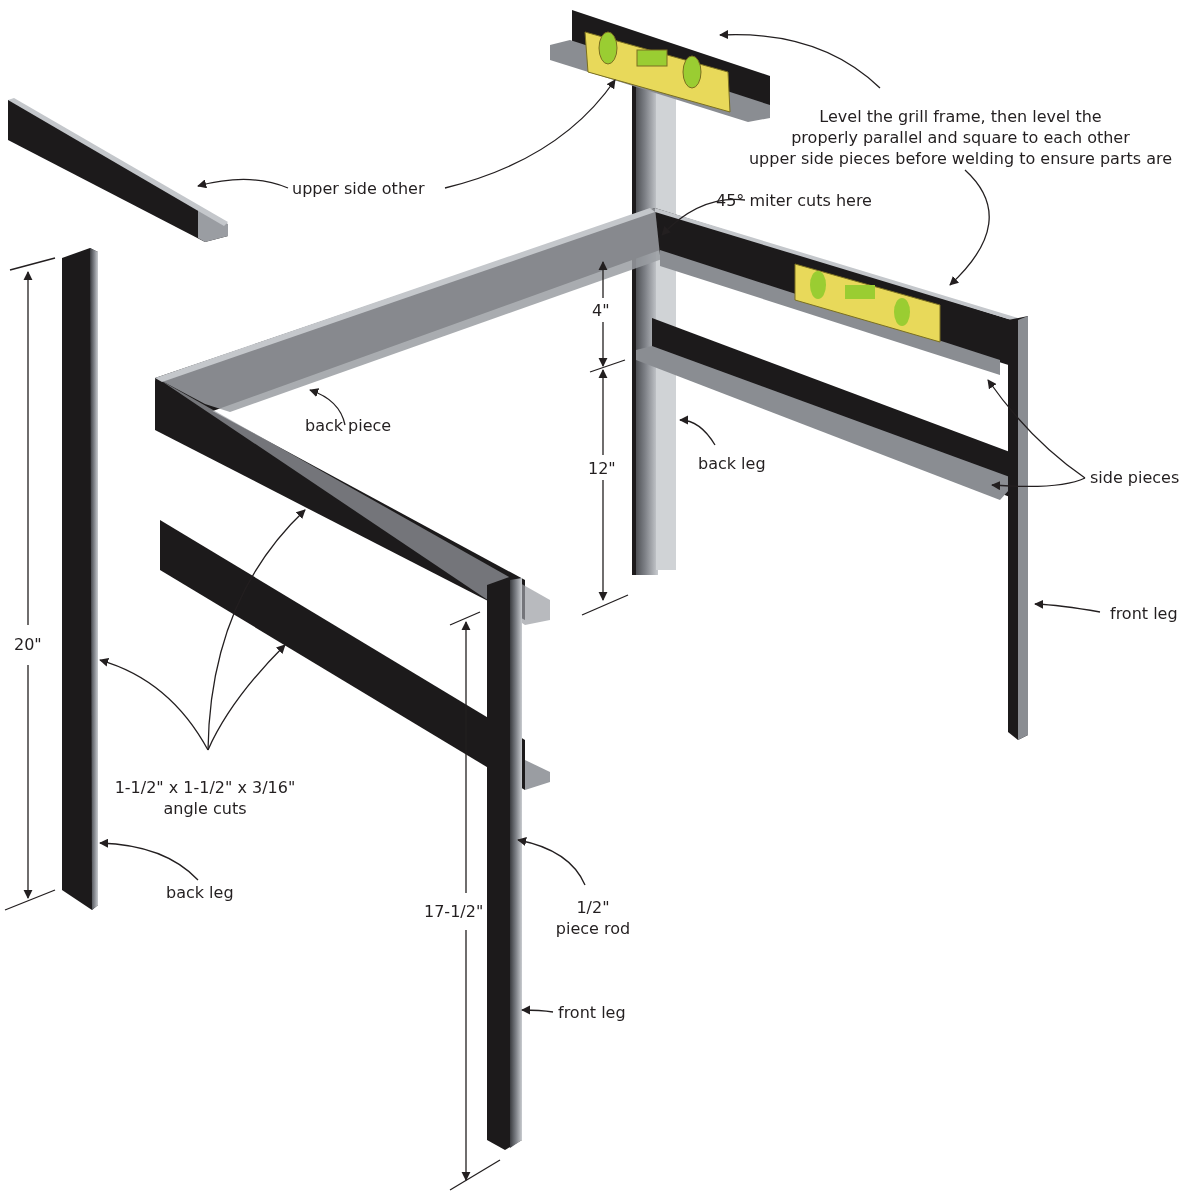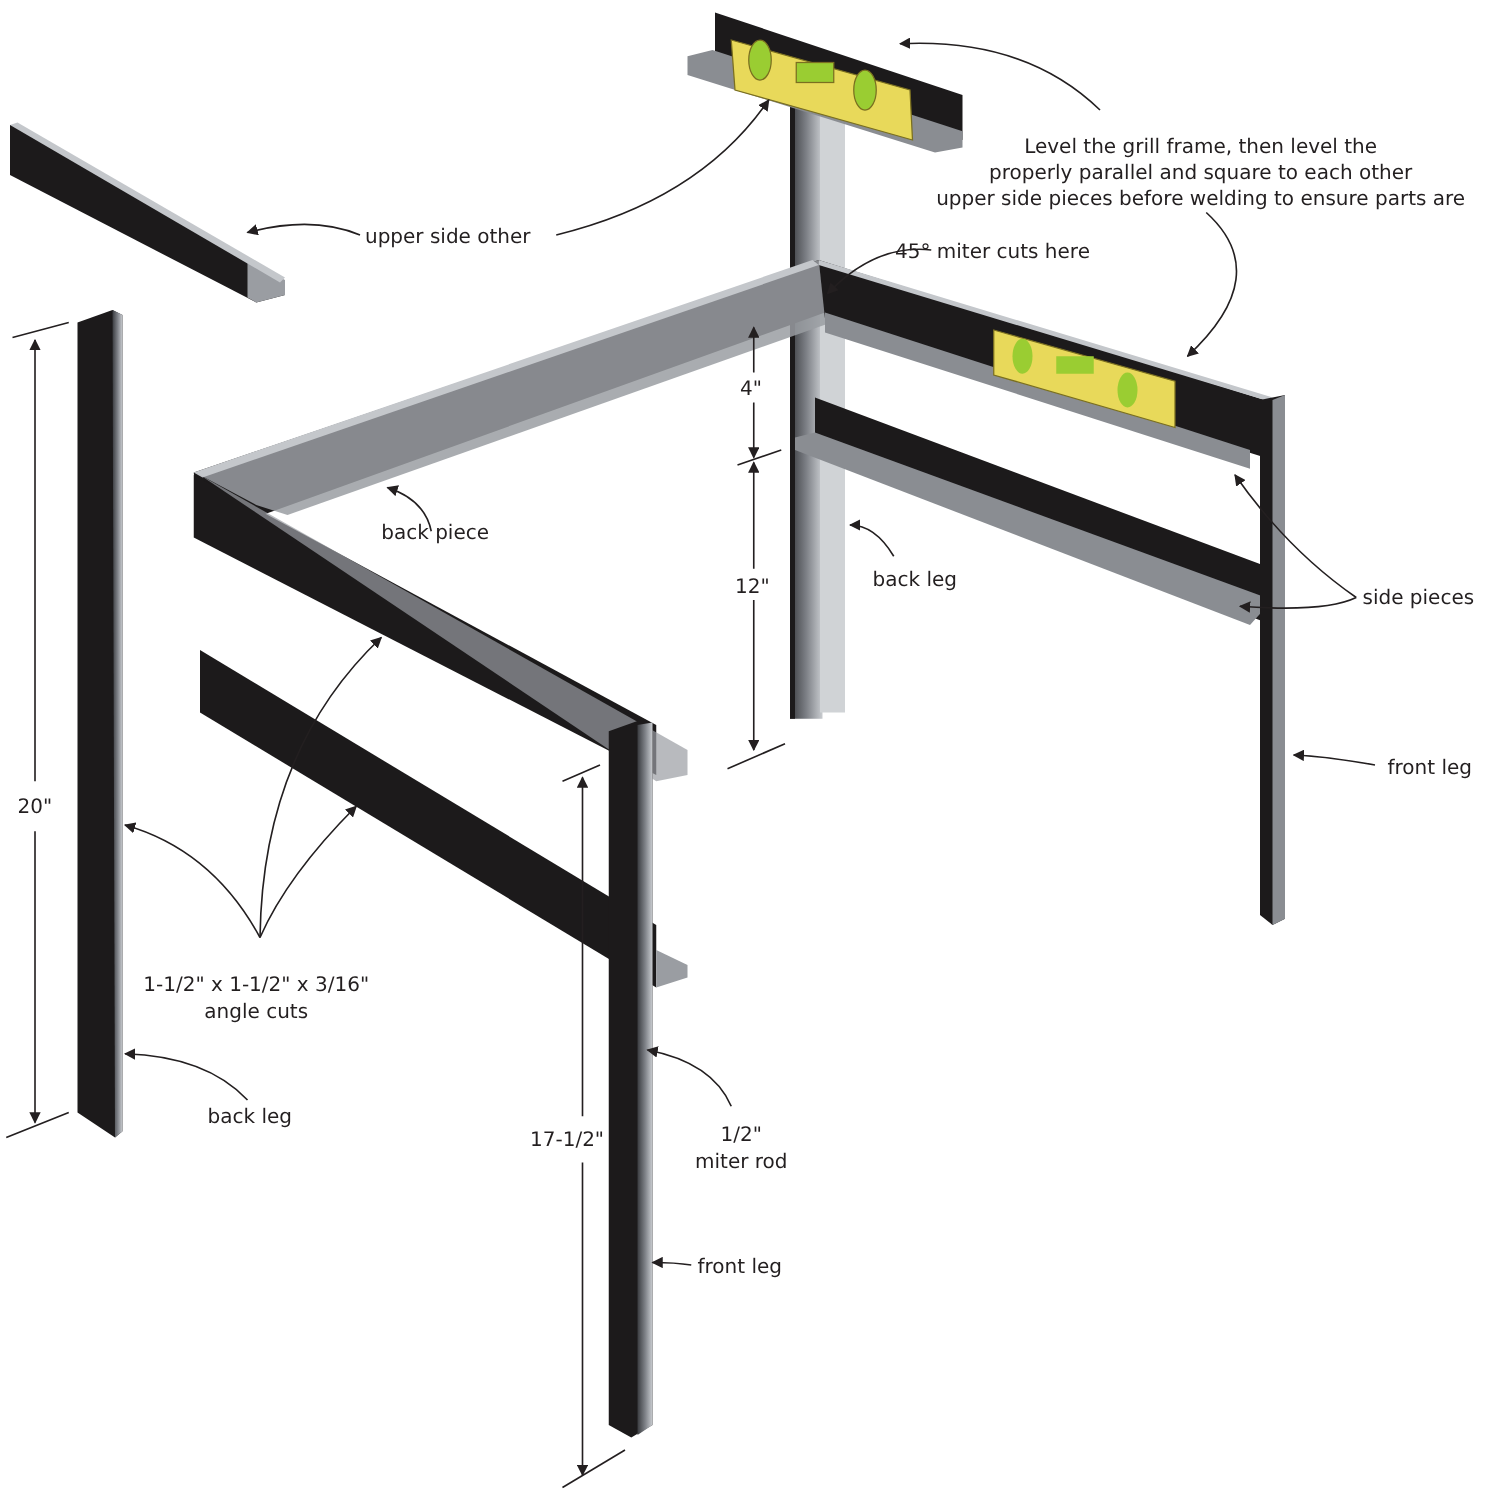--- a/index.html
+++ b/index.html
@@ -150,21 +150,21 @@
 
 <div class="lbl center" style="left:105px; top:777px; width:200px;">
   <div>1-1/2" x 1-1/2" x 3/16"</div>
   <div>angle cuts</div>
 </div>
 
 <div class="lbl" style="left:166px; top:882px;">back leg</div>
 
 <div class="lbl center" style="left:543px; top:897px; width:100px;">
   <div>1/2"</div>
-  <div>miter rod</div>
+  <div>piece rod</div>
 </div>
 
 <div class="lbl" style="left:558px; top:1002px;">front leg</div>
 
 <div class="lbl" style="left:14px; top:634px;">20"</div>
 <div class="lbl" style="left:424px; top:901px;">17-1/2"</div>
 <div class="lbl" style="left:592px; top:300px;">4"</div>
 <div class="lbl" style="left:588px; top:458px;">12"</div>
 
 </body></html>

